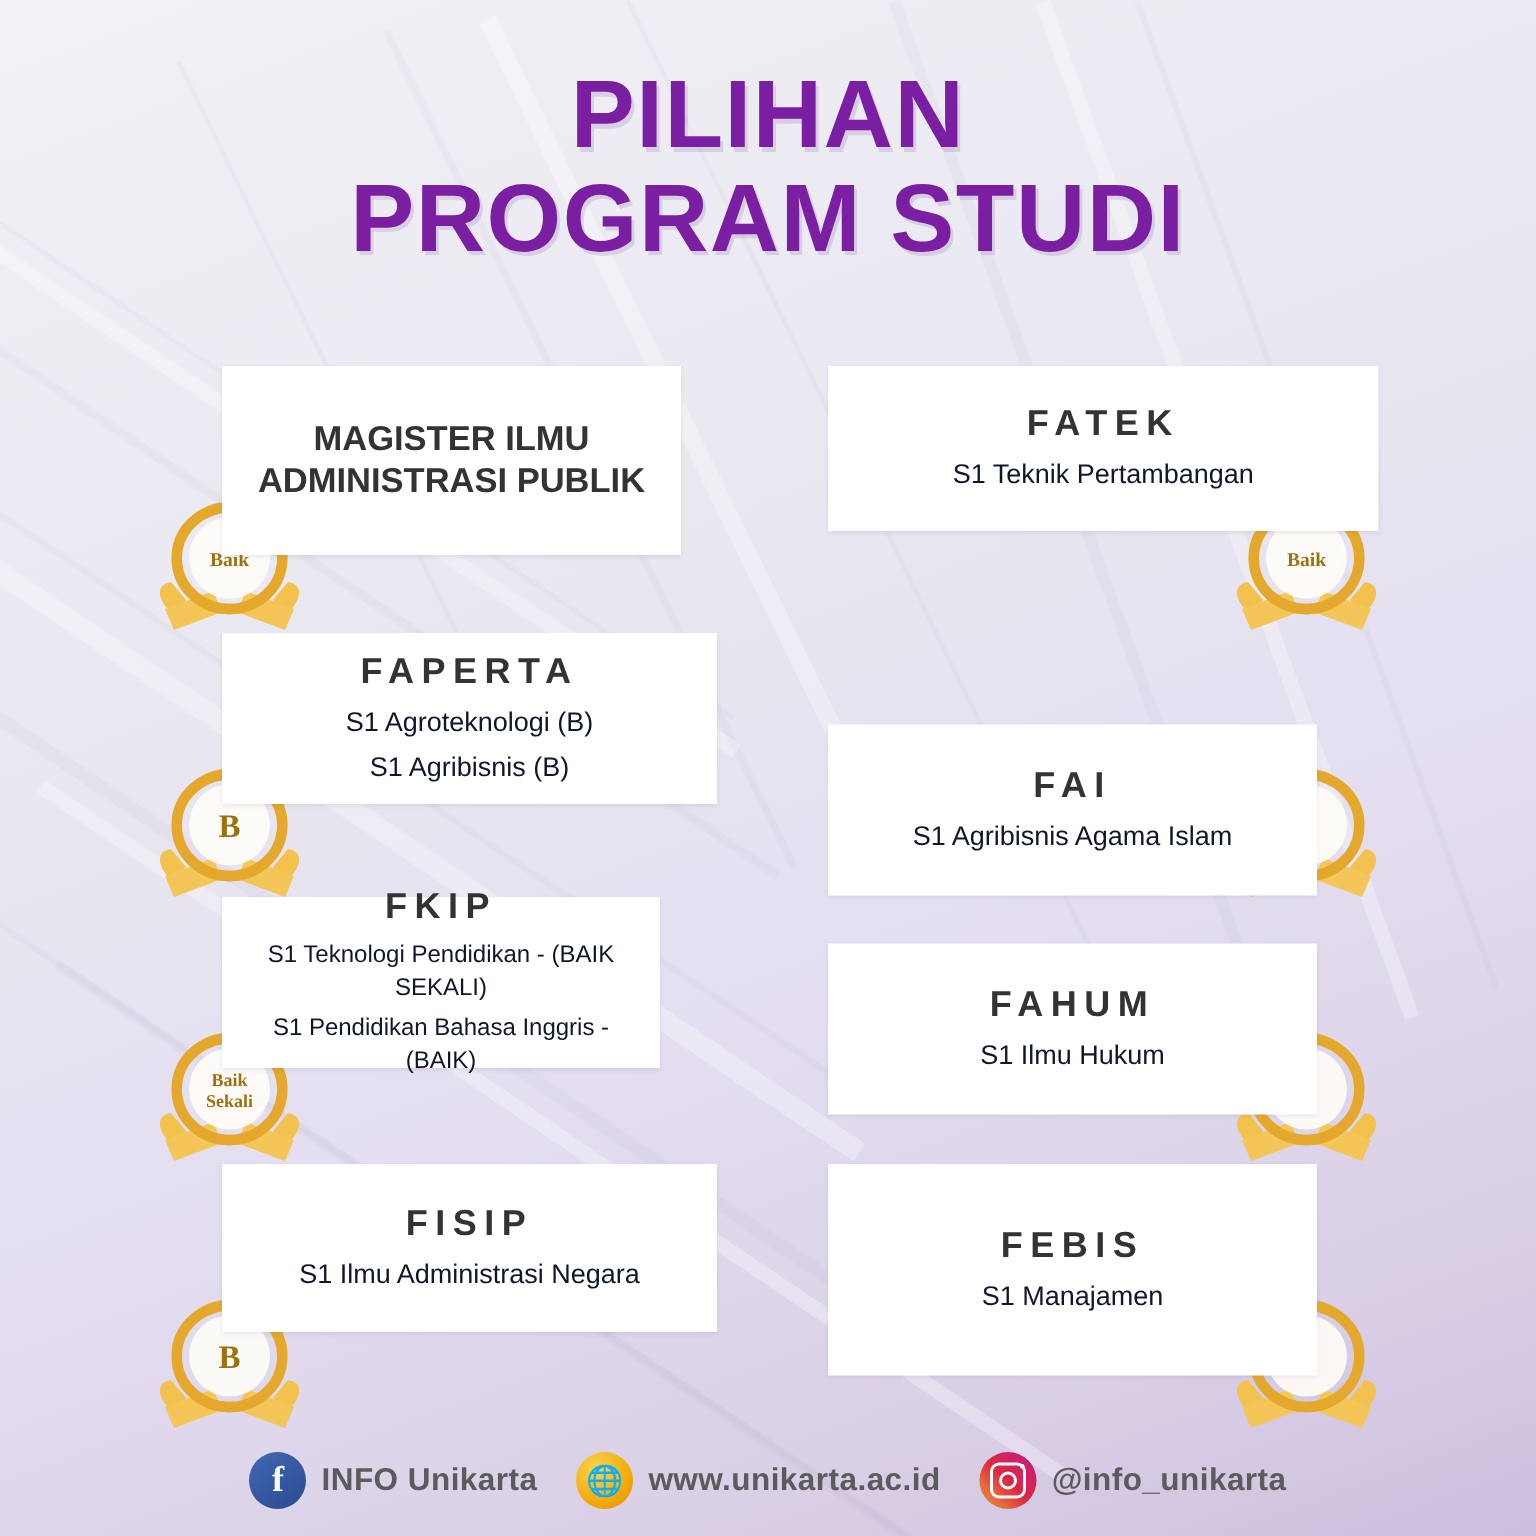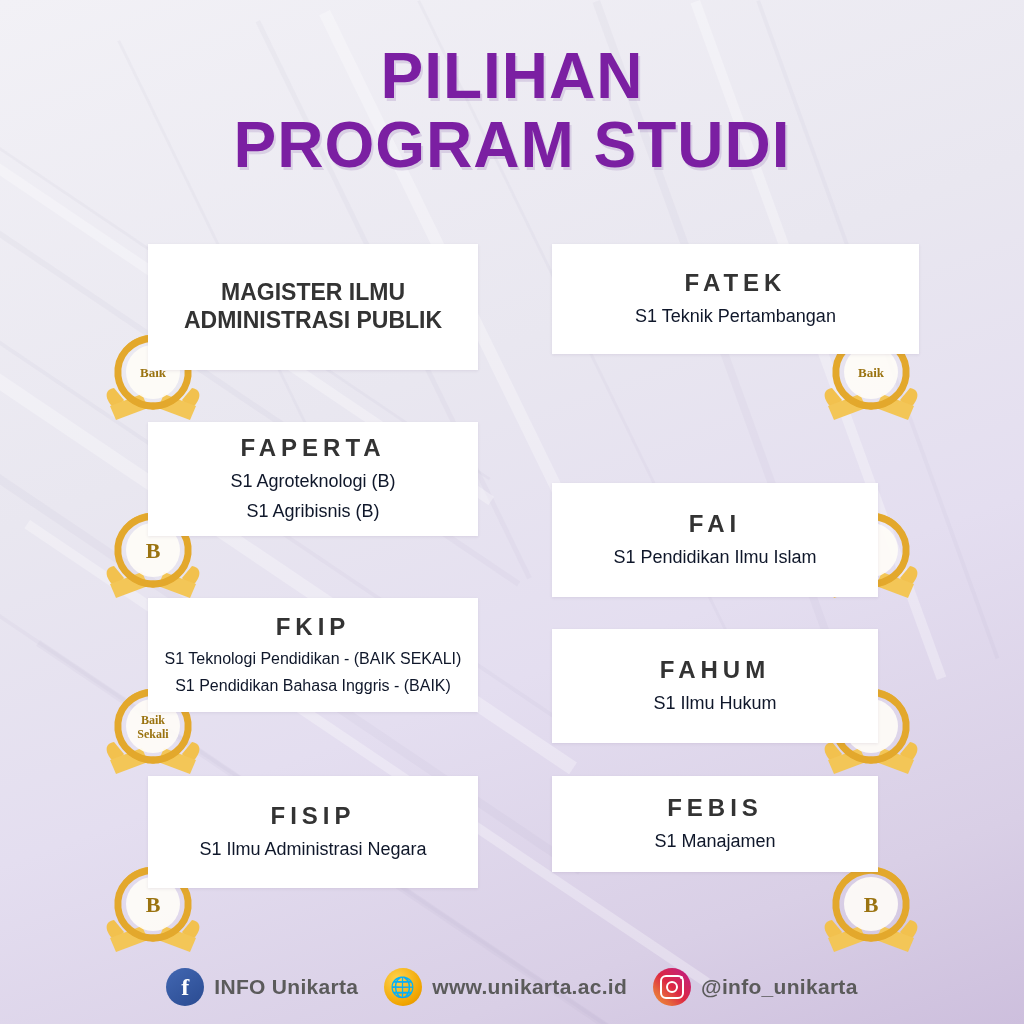--- a/index.html
+++ b/index.html
@@ -202,54 +202,54 @@
         <path d="M12 84 L44 72 L50 86 L18 98 Z" fill="#f3c657"></path>
         <path d="M98 84 L66 72 L60 86 L92 98 Z" fill="#f3c657"></path>
         <circle cx="55" cy="50" r="36" fill="none" stroke="#e8b33a" stroke-width="3"></circle>
         <path d="M55 16 C32 18 18 34 20 54 C22 72 38 84 55 84" fill="none" stroke="#e3a82c" stroke-width="7" stroke-linecap="round"></path>
         <path d="M55 16 C78 18 92 34 90 54 C88 72 72 84 55 84" fill="none" stroke="#e3a82c" stroke-width="7" stroke-linecap="round"></path>
         <circle cx="55" cy="50" r="27" fill="#fffdf7" opacity=".9"></circle>
         <text x="55" y="58" text-anchor="middle" font-size="22" font-family="Liberation Serif, serif" font-weight="bold" fill="#9a7310">B</text>
       </svg>
     </div>
 
-    <div class="card" style="left:148px;top:6px;width:330px;height:126px;">
+    <div class="card" style="left:148px;top:6px;width:306px;height:126px;">
       <div class="fac narrow">MAGISTER ILMU</div>
       <div class="fac narrow">ADMINISTRASI PUBLIK</div>
     </div>
     <div class="card" style="left:552px;top:6px;width:367px;height:110px;">
       <div class="fac">FATEK</div>
       <div class="prog">S1 Teknik Pertambangan</div>
     </div>
 
     <div class="card" style="left:148px;top:184px;width:330px;height:114px;">
       <div class="fac">FAPERTA</div>
       <div class="prog">S1 Agroteknologi (B)</div>
       <div class="prog">S1 Agribisnis (B)</div>
     </div>
     <div class="card" style="left:552px;top:200px;width:326px;height:114px;margin-top:45px;">
       <div class="fac">FAI</div>
-      <div class="prog">S1 Pendidikan Ilmu Islam</div>
-    </div>
-
-    <div class="card" style="left:148px;top:360px;width:330px;height:114px;">
+      <div class="prog">S1 Agribisnis Agama Islam</div>
+    </div>
+
+    <div class="card" style="left:148px;top:360px;width:292px;height:114px;">
       <div class="fac">FKIP</div>
       <div class="prog small">S1 Teknologi Pendidikan - (BAIK  SEKALI)</div>
       <div class="prog small">S1 Pendidikan Bahasa Inggris - (BAIK)</div>
     </div>
     <div class="card" style="left:552px;top:360px;width:326px;height:114px;margin-top:31px;">
       <div class="fac">FAHUM</div>
       <div class="prog">S1 Ilmu Hukum</div>
     </div>
 
     <div class="card" style="left:148px;top:538px;width:330px;height:112px;">
       <div class="fac">FISIP</div>
       <div class="prog">S1 Ilmu Administrasi Negara</div>
     </div>
-    <div class="card" style="left:552px;top:538px;width:326px;height:96px;">
+    <div class="card" style="left:552px;top:538px;width:326px;height:141px;">
       <div class="fac">FEBIS</div>
       <div class="prog">S1 Manajamen</div>
     </div>
   </div>
 
   <div class="footer">
     <div class="fitem">
       <div class="ficon fb">
           <span>f</span>
         </div>

